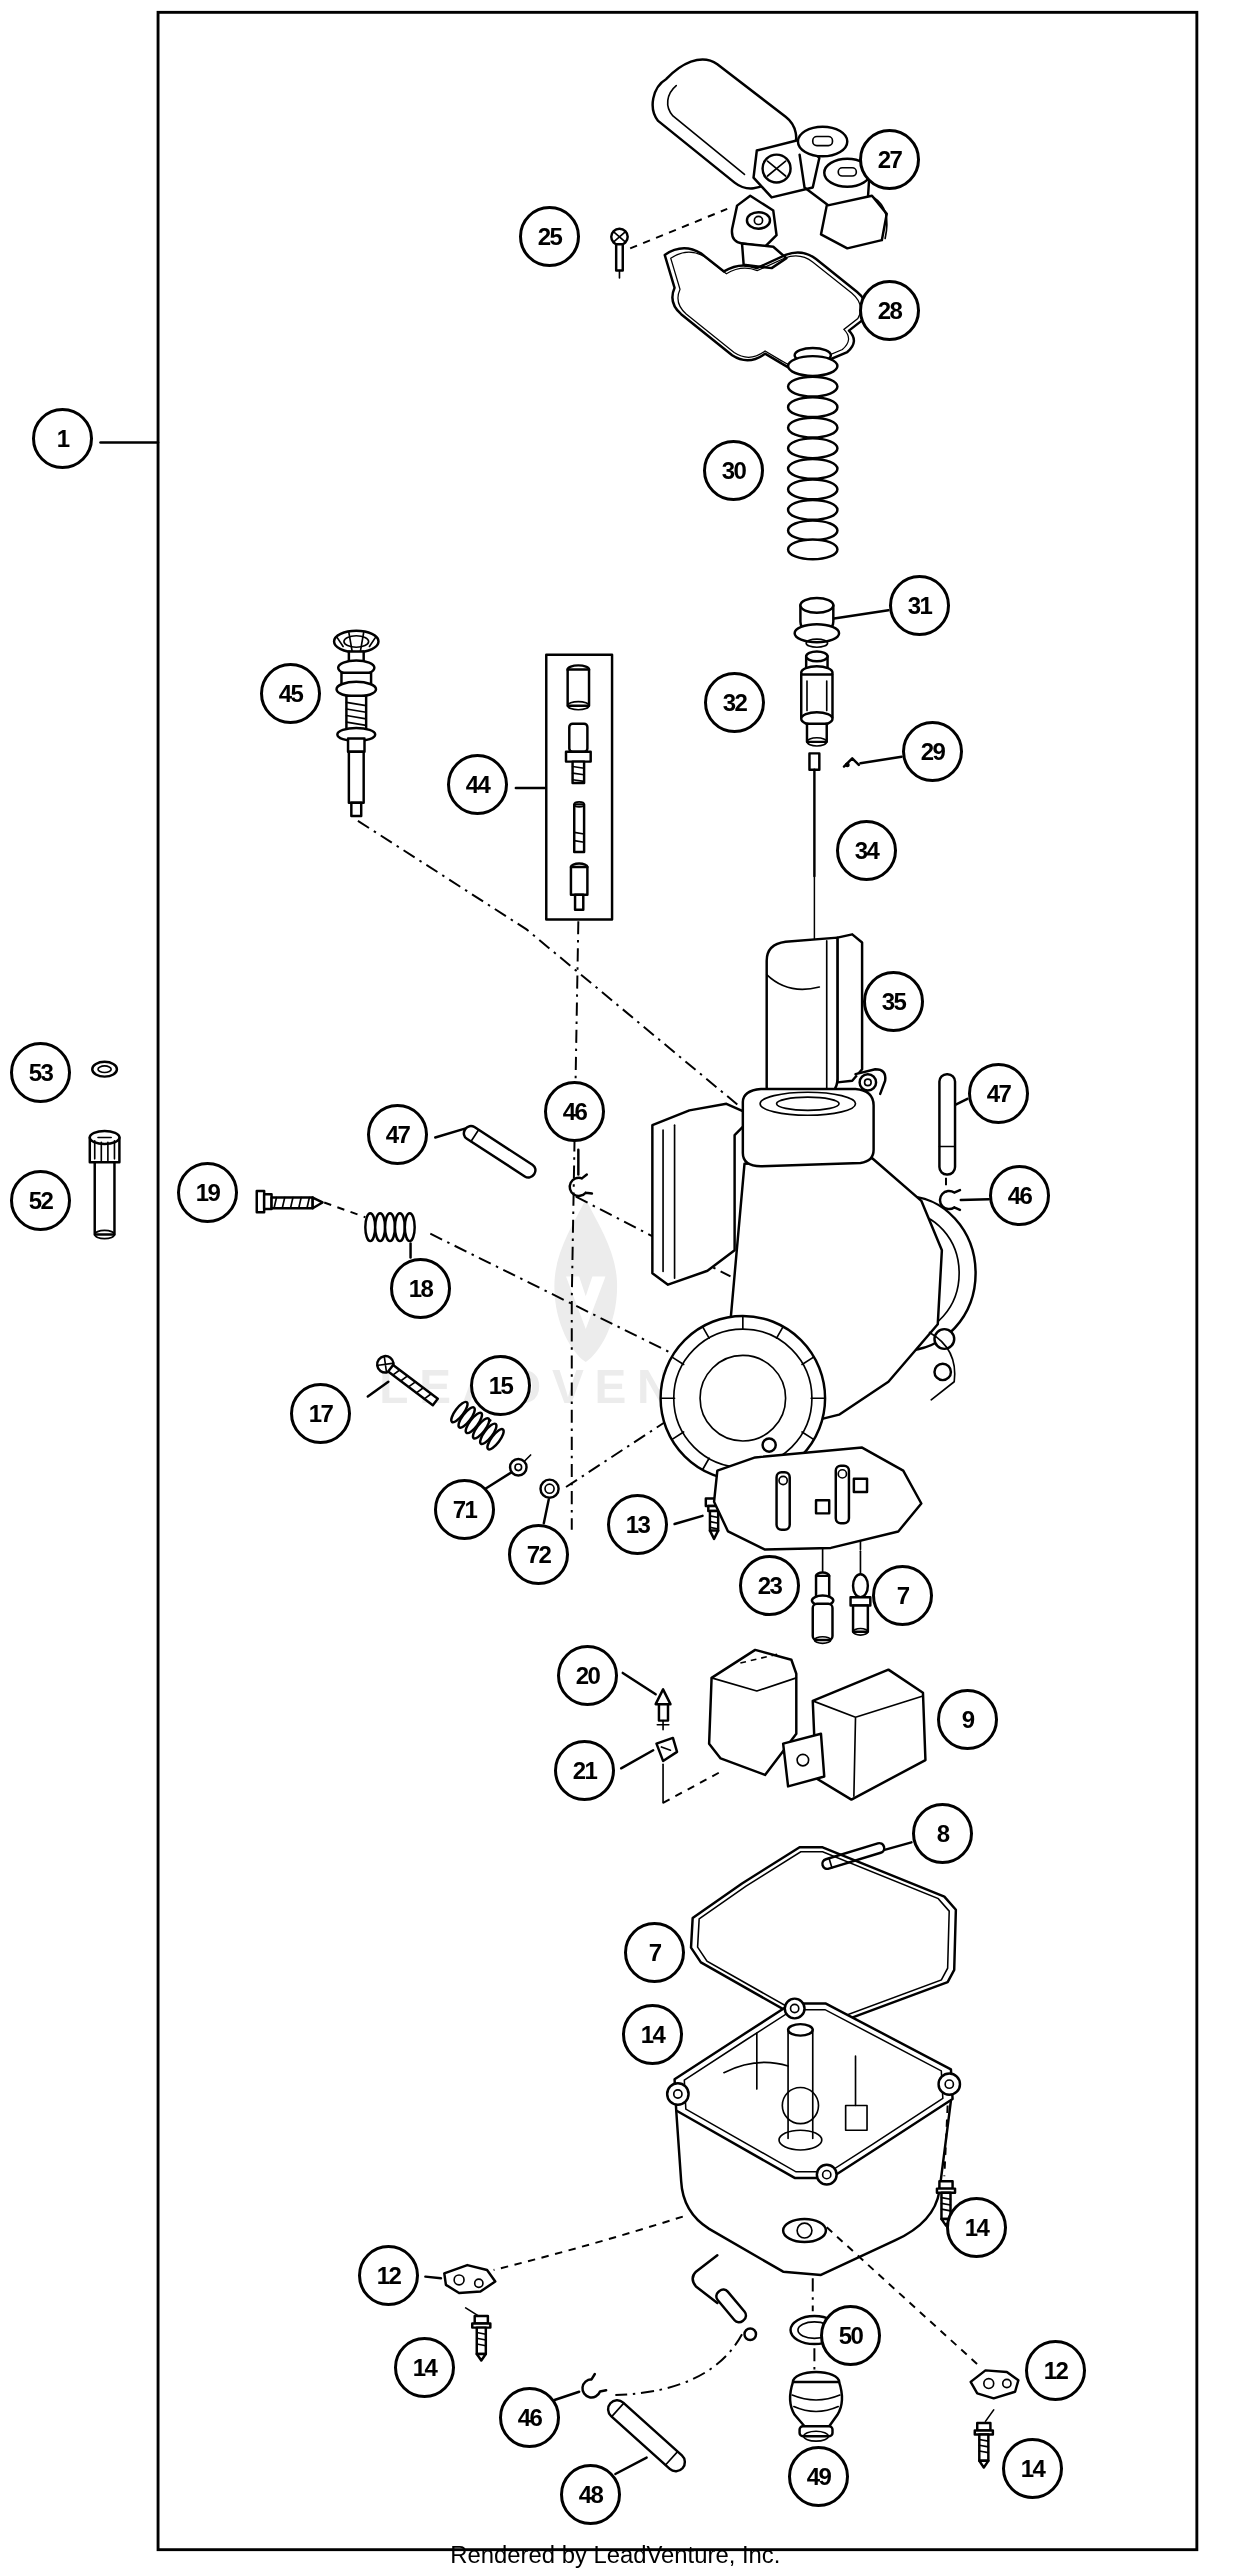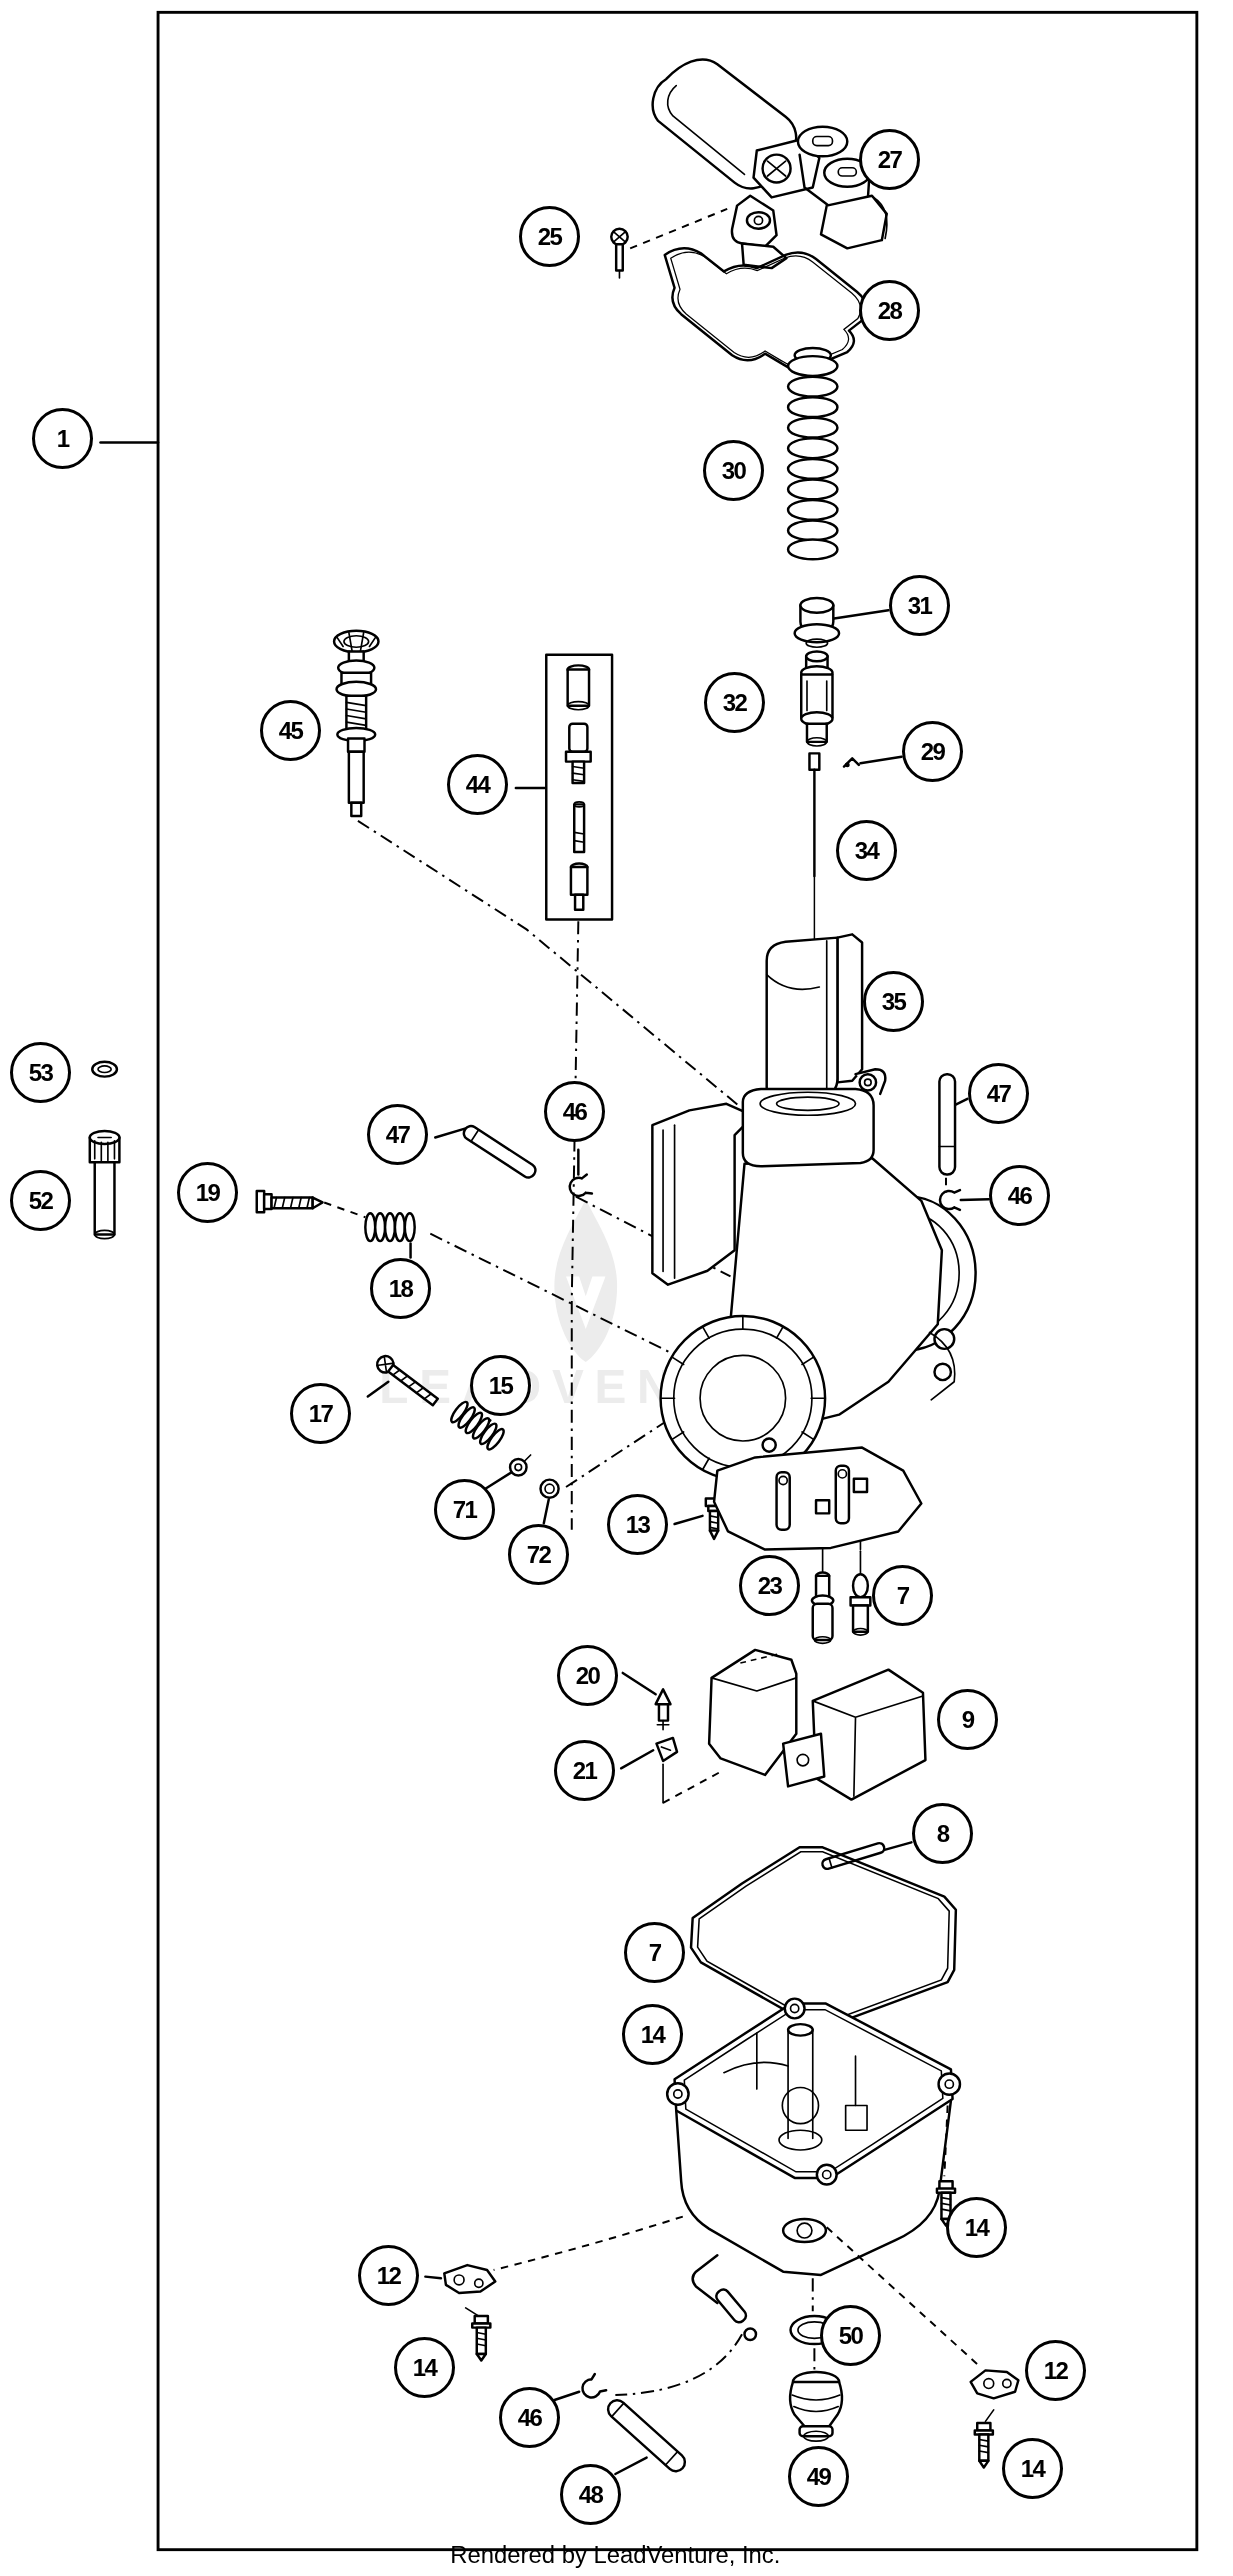--- a/index.html
+++ b/index.html
@@ -433,31 +433,31 @@
 <div class="callout-layer">
       <div class="callout" style="left: 66px; top: 442px;">1</div>
       <div class="callout" style="left: 553px; top: 240px;">25</div>
       <div class="callout" style="left: 893px; top: 163px;">27</div>
       <div class="callout" style="left: 893px; top: 314px;">28</div>
       <div class="callout" style="left: 737px; top: 474px;">30</div>
       <div class="callout" style="left: 923px; top: 609px;">31</div>
       <div class="callout" style="left: 738px; top: 706px;">32</div>
       <div class="callout" style="left: 936px; top: 755px;">29</div>
       <div class="callout" style="left: 870px; top: 854px;">34</div>
-      <div class="callout" style="left: 294px; top: 734px;">45</div>
+      <div class="callout" style="left: 294px; top: 697px;">45</div>
       <div class="callout" style="left: 481px; top: 788px; text-align: center;">44</div>
       <div class="callout" style="left: 897px; top: 1005px;">35</div>
       <div class="callout" style="left: 1002px; top: 1097px;">47</div>
       <div class="callout" style="left: 1023px; top: 1199px;">46</div>
       <div class="callout" style="left: 578px; top: 1115px;">46</div>
       <div class="callout" style="left: 401px; top: 1138px;">47</div>
       <div class="callout" style="left: 44px; top: 1076px;">53</div>
       <div class="callout" style="left: 44px; top: 1204px;">52</div>
       <div class="callout" style="left: 211px; top: 1196px;">19</div>
-      <div class="callout" style="left: 404px; top: 1292px;">18</div>
+      <div class="callout" style="left: 424px; top: 1292px;">18</div>
       <div class="callout" style="left: 504px; top: 1389px;">15</div>
       <div class="callout" style="left: 324px; top: 1417px;">17</div>
       <div class="callout" style="left: 468px; top: 1513px;">71</div>
       <div class="callout" style="left: 542px; top: 1558px;">72</div>
       <div class="callout" style="left: 641px; top: 1528px;">13</div>
       <div class="callout" style="left: 773px; top: 1589px;">23</div>
       <div class="callout" style="left: 906px; top: 1599px;">7</div>
       <div class="callout" style="left: 591px; top: 1679px;">20</div>
       <div class="callout" style="left: 588px; top: 1774px;">21</div>
       <div class="callout" style="left: 971px; top: 1723px;">9</div>

